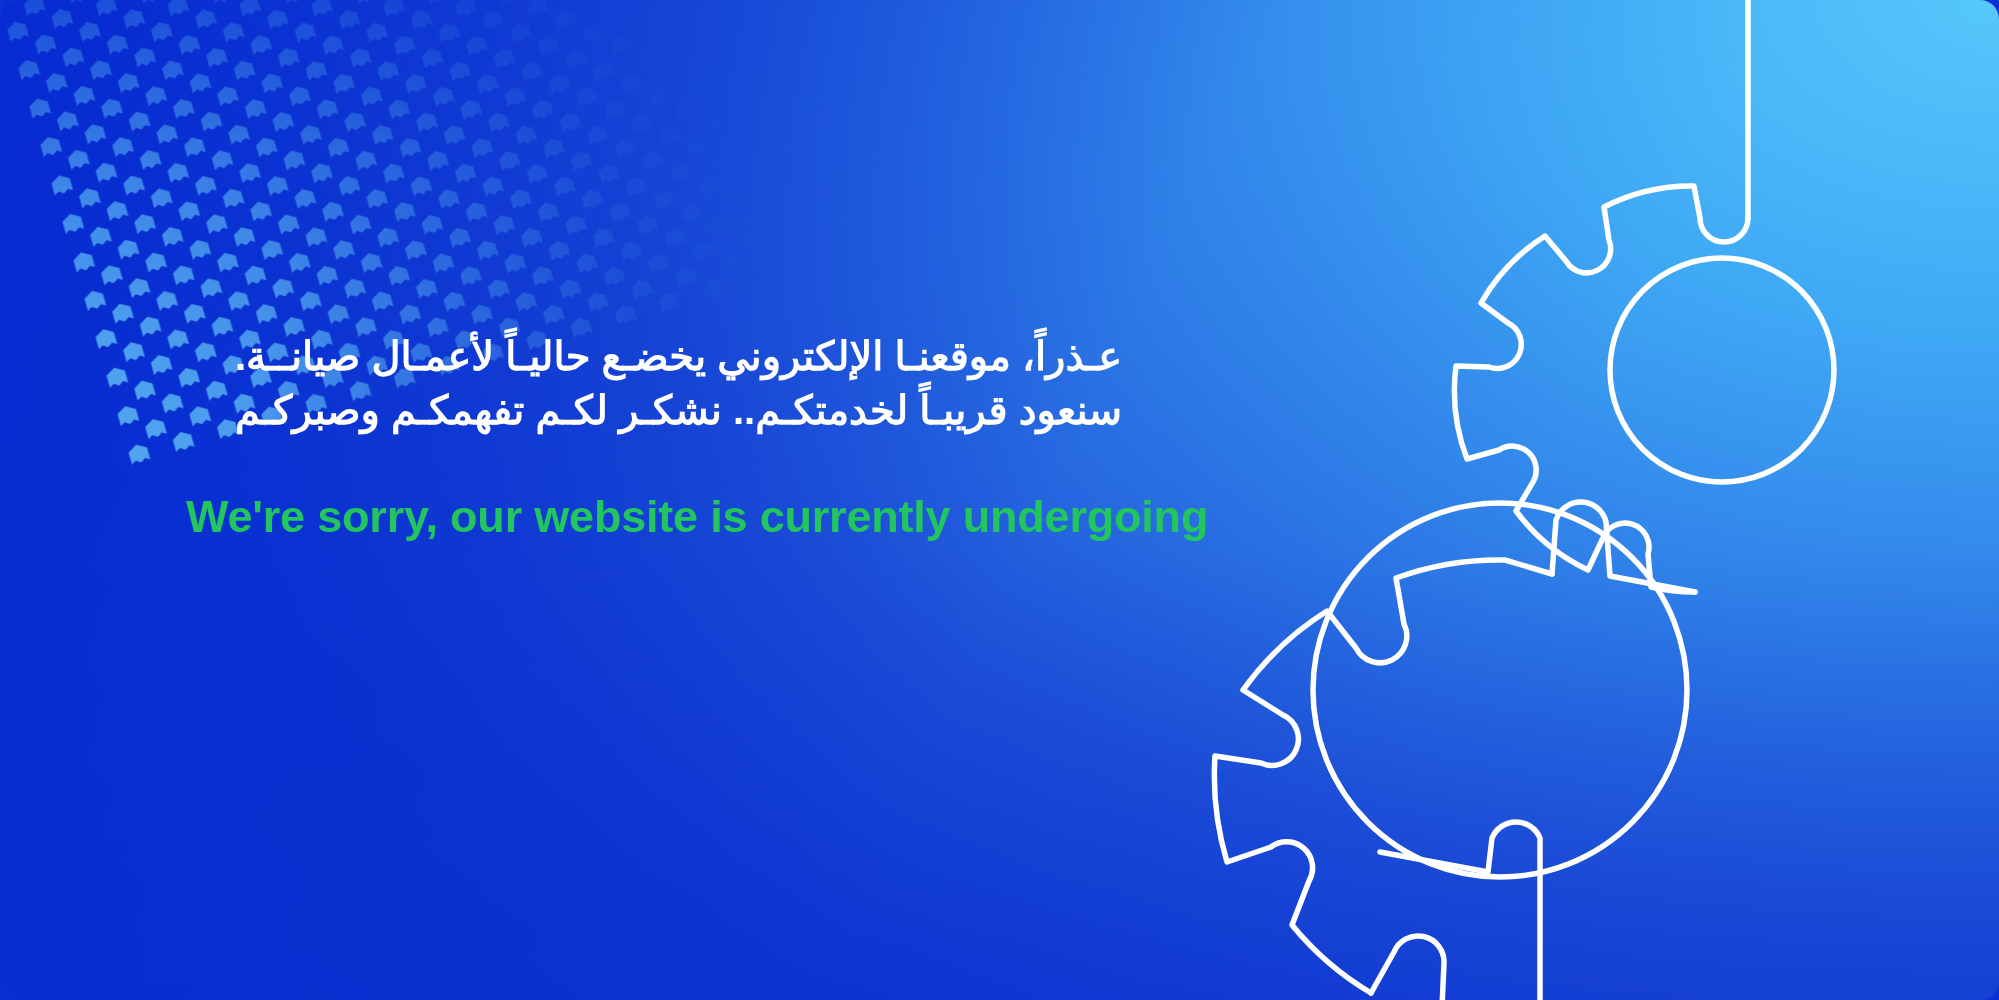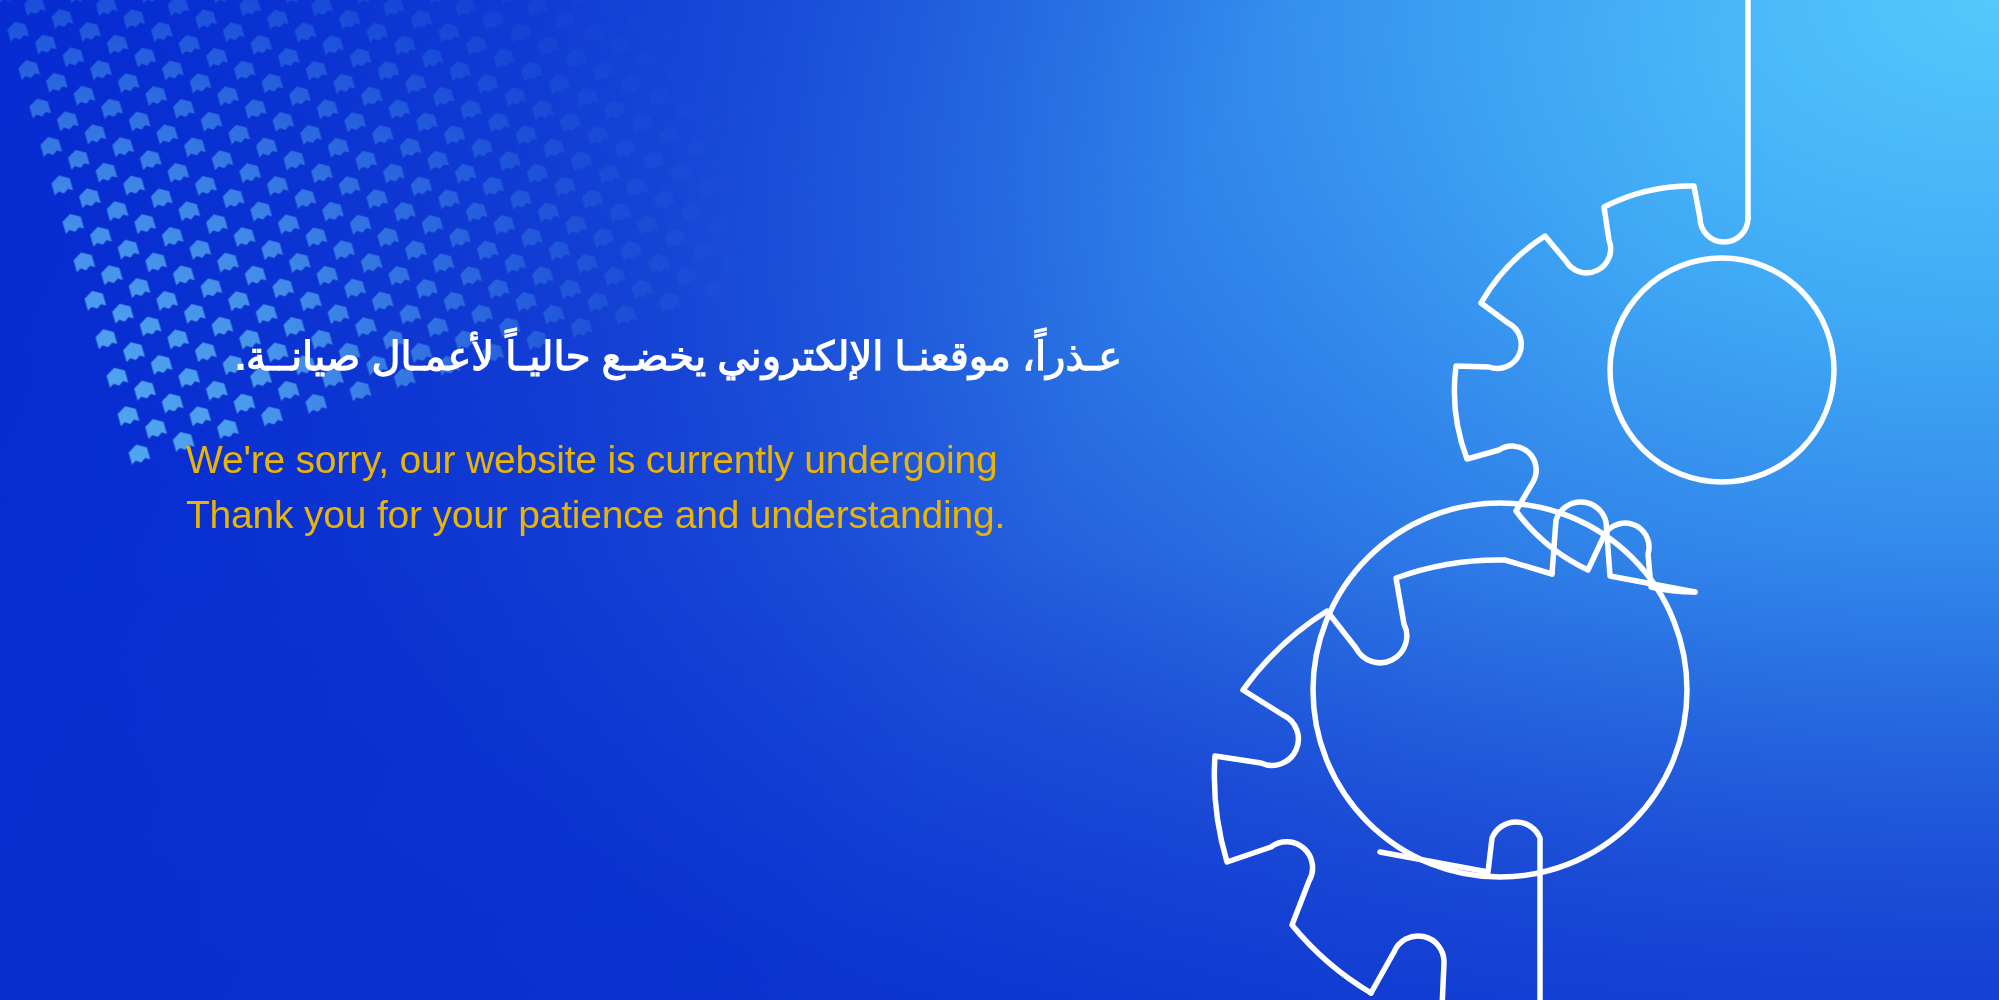--- a/index.html
+++ b/index.html
@@ -6,20 +6,21 @@
     margin: 0;
     padding: 0;
     background: #0a32d2;
   }
   #page {
     position: relative;
     width: 1999px;
     height: 1000px;
     overflow: hidden;
     font-family: "Liberation Sans", sans-serif;
+    border-radius: 19px;
   }
   
   .bg-base {
     position: absolute;
     inset: 0;
     background:
       radial-gradient(120% 150% at 100% 0%, #55c8fb 0%, #3fa9f5 22%, #2f7fe8 42%, #1f52d8 62%, #0c35d2 82%, #0730d0 100%);
   }
   .bg-overlay {
     position: absolute;
@@ -73,23 +74,23 @@
     font-weight: 700;
     line-height: 1.34;
     letter-spacing: 0px;
     white-space: nowrap;
     width: 936px;
   }
   .en-block {
     margin-top: 48px;
   }
   .en-line {
-    color: #eab308;
-    font-size: 39px;
-    font-weight: 400;
+    color: #22c55e;
+    font-size: 45px;
+    font-weight: 700;
     line-height: 1.43;
     letter-spacing: -0.2px;
     white-space: nowrap;
   }
 </style>
 </head>
 <body>
 
 <div id="page">
 
@@ -184,21 +185,21 @@
 
         <path d="M1540 1010 L1540 838 A 26 26 0 0 0 1492 838 L1488 872 L1380 852"></path>
 
       </g>
     </svg>
   </div>
 
   <div class="text-block">
 
     <div class="ar-line">عـذراً، موقعنـا الإلكتروني يخضـع حاليـاً لأعمـال صيانــة.</div>
+    <div class="ar-line">سنعود قريبـاً لخدمتكـم.. نشكـر لكـم تفهمكـم وصبركـم</div>
 
     <div class="en-block">
       <div class="en-line">We're sorry, our website is currently undergoing</div>
-      <div class="en-line">Thank you for your patience and understanding.</div>
     </div>
 
   </div>
 
 </div>
 
 </body></html>

